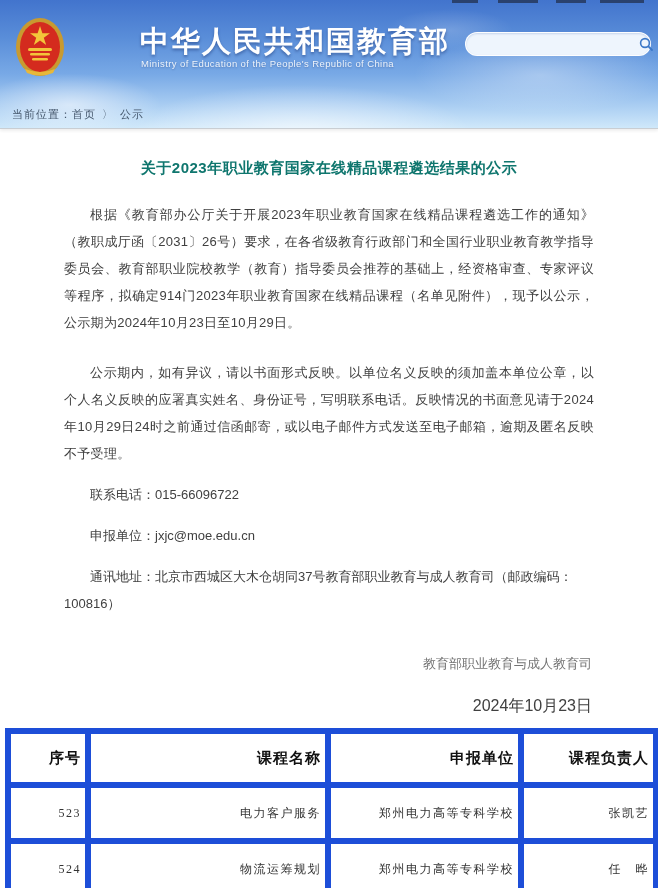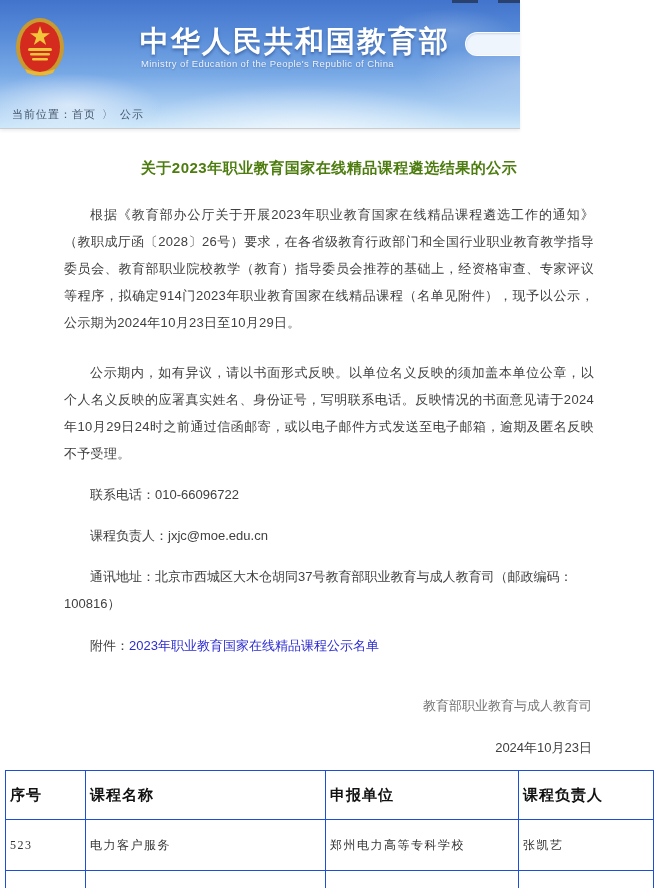--- a/index.html
+++ b/index.html
@@ -3,21 +3,21 @@
 <meta charset="utf-8">
 <style>
   html,body{margin:0;padding:0;}
   body{
     width:658px;height:888px;overflow:hidden;background:#ffffff;
     font-family:"Liberation Sans","DejaVu Sans",sans-serif;
     -webkit-font-smoothing:antialiased;
   }
   
   .header{
-    position:relative;width:520px;height:128px;overflow:hidden;
+    position:relative;width:658px;height:128px;overflow:hidden;
     background:
       radial-gradient(ellipse 130px 45px at 70px 105px, rgba(255,255,255,.55), transparent 70%),
       radial-gradient(ellipse 180px 55px at 540px 75px, rgba(255,255,255,.35), transparent 70%),
       radial-gradient(ellipse 240px 70px at 300px 135px, rgba(255,255,255,.65), transparent 72%),
       radial-gradient(ellipse 90px 30px at 450px 30px, rgba(255,255,255,.18), transparent 70%),
       linear-gradient(180deg,#4274cd 0%,#5a8ed9 30%,#78a9e6 58%,#a9cdf2 82%,#cfe8fa 100%);
     border-bottom:1px solid #c9ced3;
     box-shadow:0 2px 3px rgba(0,0,0,.07);
   }
   .top-smudges{position:absolute;top:0;left:0;width:100%;height:4px;}
@@ -43,39 +43,39 @@
   .search-btn{width:22px;height:22px;border:none;background:transparent;cursor:pointer;
     display:flex;align-items:center;justify-content:center;padding:0;margin-right:2px;}
   .breadcrumb{
     position:absolute;left:12px;top:107px;font-size:11px;color:#44566b;letter-spacing:1px;
   }
   .breadcrumb a{color:#44566b;text-decoration:none;}
   .breadcrumb .sep{margin:0 6px;color:#5a6b7e;}
   
   .content{padding:0 64px;}
   .article-title{
-    margin:30px 0 0 0;text-align:center;font-size:15px;font-weight:bold;color:#4d7c0f;
+    margin:30px 0 0 0;text-align:center;font-size:15px;font-weight:bold;color:#0f766e;
     letter-spacing:.5px;
   }
   .para{
     margin:23px 0 0 0;font-size:13px;color:#404040;line-height:27px;
     text-align:justify;text-indent:2em;letter-spacing:.3px;
   }
   .contact-line{
     margin:14px 0 0 0;font-size:13px;color:#404040;line-height:27px;text-indent:2em;
   }
   .contact-line:first-of-type{margin-top:22px;}
   .attachment-line{margin:15px 0 0 0;font-size:13px;color:#404040;line-height:27px;text-indent:2em;}
   .attachment-line a{color:#2b2bd0;text-decoration:none;}
   .signature{margin:33px 2px 0 0;font-size:13px;color:#737373;line-height:27px;text-align:right;}
-  .sign-date{margin:15px 2px 0 0;font-size:13px;color:#404040;line-height:27px;text-align:right;}
+  .sign-date{margin:15px 2px 0 0;font-size:16px;color:#404040;line-height:27px;text-align:right;}
   
   .table-wrap{margin:9px 0 0 5px;width:648px;}
   table{border-collapse:collapse;table-layout:fixed;width:648px;background:#fff;}
-  th,td{border:1px solid #1d4ed8;text-align:left;vertical-align:middle;padding:0 4px;overflow:hidden;}
+  th,td{border:6px solid #1d4ed8;text-align:right;vertical-align:middle;padding:0 4px;overflow:hidden;}
   th{
     height:48px;font-size:15px;font-weight:bold;color:#111;
     font-family:"Liberation Sans","DejaVu Sans",sans-serif;letter-spacing:1px;
   }
   td{
     height:50px;font-size:12px;color:#333;
     font-family:"Liberation Serif","DejaVu Serif",serif;letter-spacing:1.5px;
   }
   col.c1{width:80px;}col.c2{width:240px;}col.c3{width:193px;}col.c4{width:135px;}
 </style>
@@ -116,28 +116,27 @@
   </div>
 
   <div class="breadcrumb">
     <span>当前位置：</span><a href="#">首页</a><span class="sep">〉</span><a href="#">公示</a>
   </div>
 </div>
 
 <div class="content">
   <h1 class="article-title">关于2023年职业教育国家在线精品课程遴选结果的公示</h1>
 
-  <p class="para">根据《教育部办公厅关于开展2023年职业教育国家在线精品课程遴选工作的通知》（教职成厅函〔2028〕26号）要求，在各省级教育行政部门和全国行业职业教育教学指导委员会、教育部职业院校教学（教育）指导委员会推荐的基础上，经资格审查、专家评议等程序，拟确定914门2023年职业教育国家在线精品课程（名单见附件），现予以公示，公示期为2024年10月23日至10月29日。</p>
+  <p class="para">根据《教育部办公厅关于开展2023年职业教育国家在线精品课程遴选工作的通知》（教职成厅函〔2031〕26号）要求，在各省级教育行政部门和全国行业职业教育教学指导委员会、教育部职业院校教学（教育）指导委员会推荐的基础上，经资格审查、专家评议等程序，拟确定914门2023年职业教育国家在线精品课程（名单见附件），现予以公示，公示期为2024年10月23日至10月29日。</p>
   <p class="para">公示期内，如有异议，请以书面形式反映。以单位名义反映的须加盖本单位公章，以个人名义反映的应署真实姓名、身份证号，写明联系电话。反映情况的书面意见请于2024年10月29日24时之前通过信函邮寄，或以电子邮件方式发送至电子邮箱，逾期及匿名反映不予受理。</p>
 
-  <p class="contact-line">联系电话：010-66096722</p>
-  <p class="contact-line">课程负责人：jxjc@moe.edu.cn</p>
+  <p class="contact-line">联系电话：015-66096722</p>
+  <p class="contact-line">申报单位：jxjc@moe.edu.cn</p>
   <p class="contact-line">通讯地址：北京市西城区大木仓胡同37号教育部职业教育与成人教育司（邮政编码：100816）</p>
 
-  <p class="attachment-line"><span>附件：</span><a href="#">2023年职业教育国家在线精品课程公示名单</a></p>
 
   <p class="signature">教育部职业教育与成人教育司</p>
   <p class="sign-date">2024年10月23日</p>
 </div>
 
 <div class="table-wrap">
   <table class="seg1">
     <colgroup>
         <col class="c1">
         <col class="c2">

